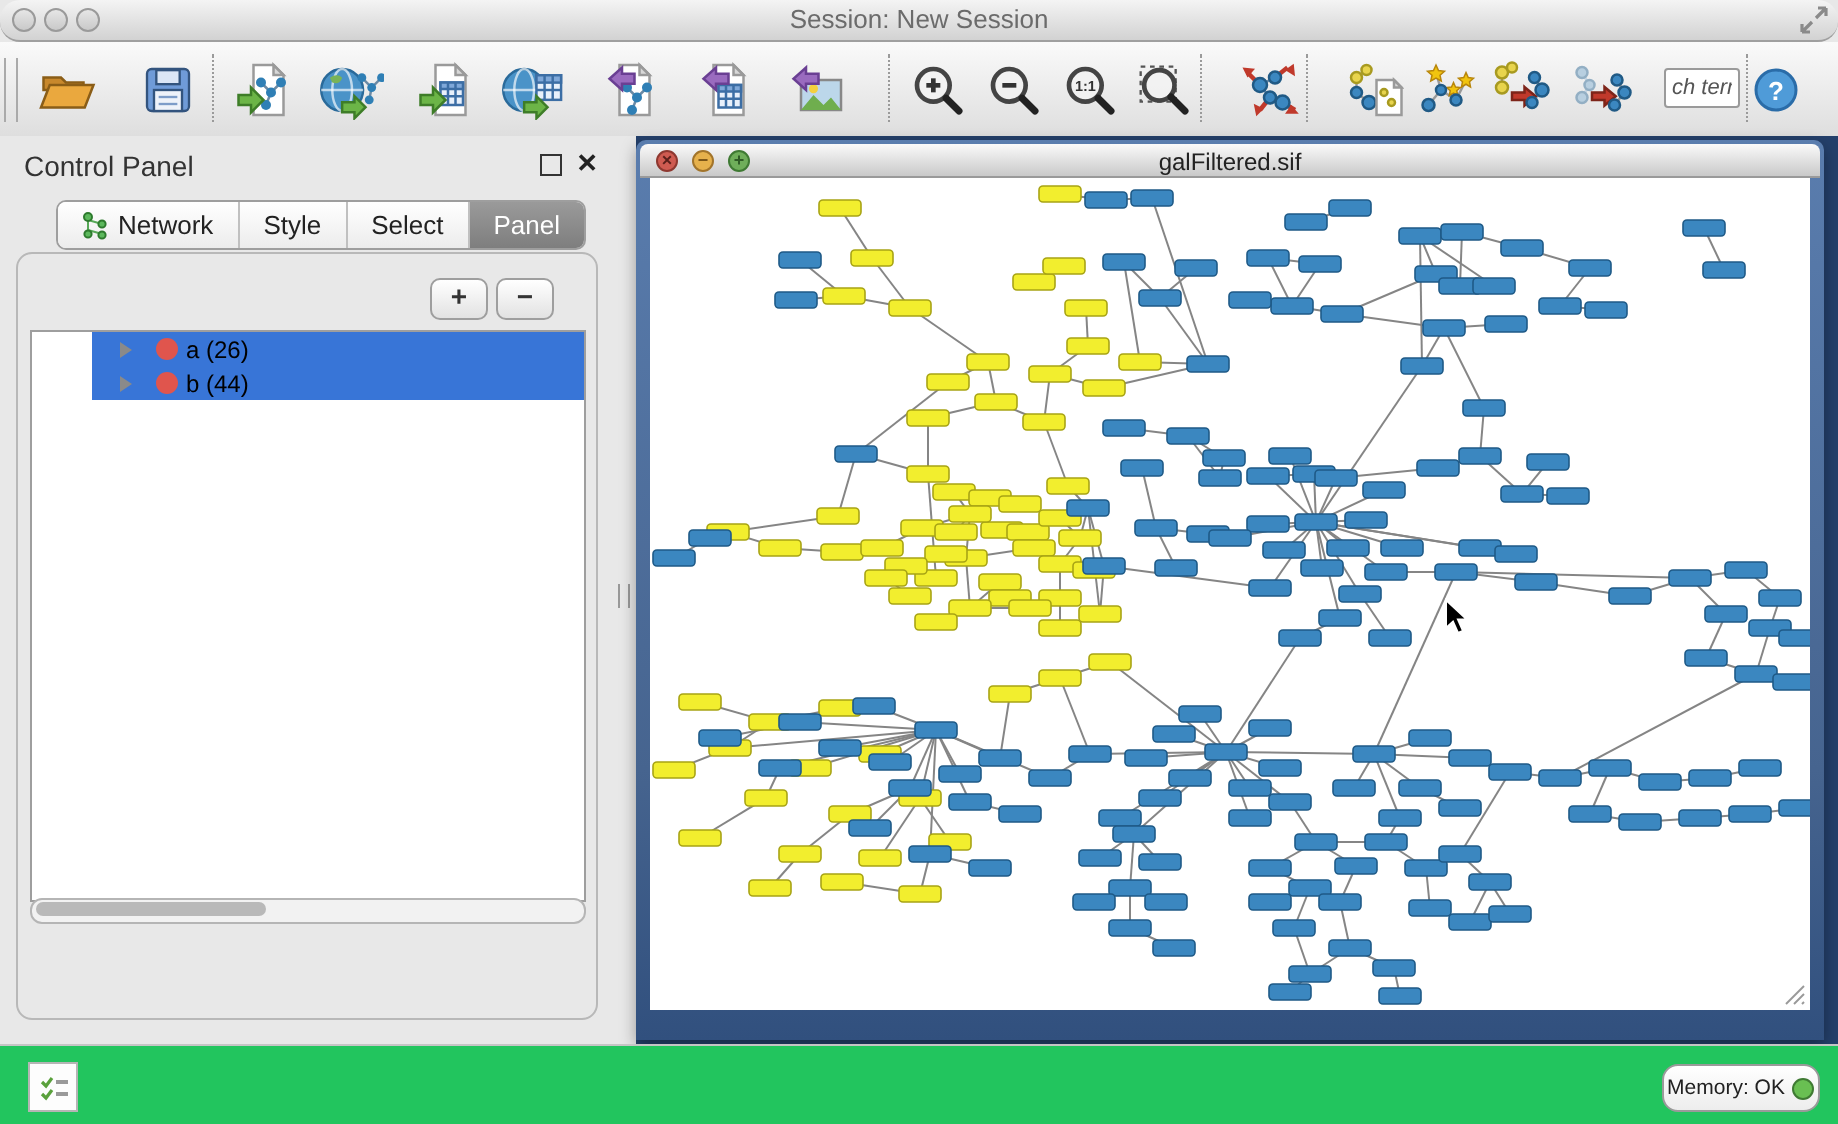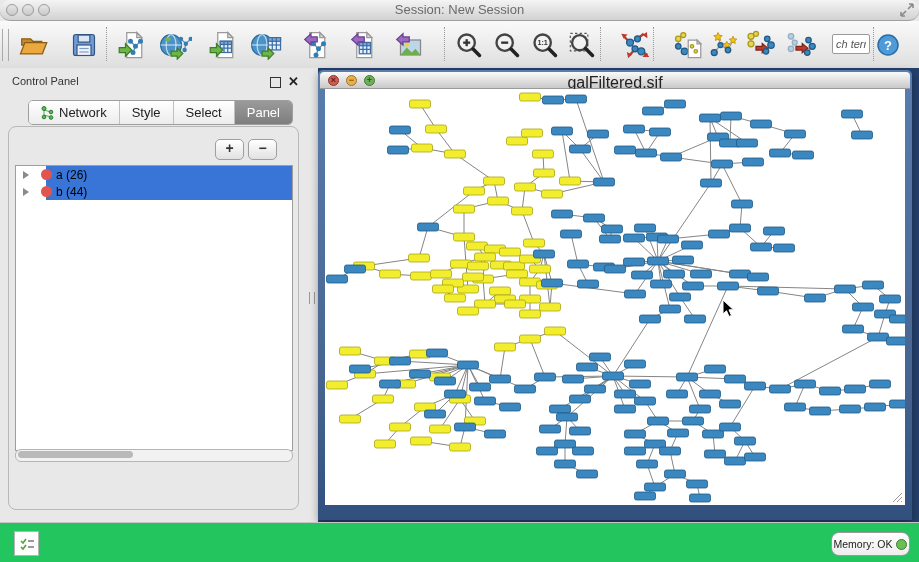--- a/index.html
+++ b/index.html
@@ -19,58 +19,58 @@
   .tb-grip{position:absolute;left:2px;top:8px;width:5px;height:32px;
     border-left:1px solid #aaa;border-right:1px solid #aaa;}
   .tbtn{position:absolute;top:6px;width:36px;height:36px;display:flex;align-items:center;justify-content:flex-end;}
   .tsep{position:absolute;top:6px;height:34px;border-left:1px dotted #9a9a9a;}
   .search-box{position:absolute;left:832px;top:13px;width:38px;height:20px;border:1px solid #9a9a9a;
     background:#fff;font-size:11px;font-style:italic;color:#555;padding:0 3px;box-sizing:border-box;border-radius:2px;}
   .search-box::placeholder{color:#555;font-style:italic;opacity:1;}
   
   .cpanel{position:absolute;left:0;top:68px;width:305px;height:454px;background:#e8e8e8;}
   .cp-header{position:absolute;left:0;top:0;width:100%;height:28px;}
-  .cp-title{position:absolute;left:12px;top:7px;font-size:11px;color:#333;}
+  .cp-title{position:absolute;left:12px;top:7px;font-size:14px;color:#333;}
   .cp-float{position:absolute;right:24px;top:9px;width:9px;height:9px;border:1.5px solid #333;}
   .cp-close{position:absolute;right:6px;top:6px;font-size:13px;font-weight:bold;color:#222;}
   .tabbar{position:absolute;left:28px;top:32px;height:23px;display:flex;
     border:1px solid #9e9e9e;border-radius:5px;overflow:hidden;background:#fff;}
   .tab{display:flex;align-items:center;justify-content:center;font-size:13px;color:#222;
     padding:0 12px;border-left:1px solid #c0c0c0;background:linear-gradient(#ffffff,#ececec);}
   .tab:first-child{border-left:none;}
   .tab.active{background:linear-gradient(#9a9a9a,#7e7e7e);color:#fff;}
   .groupbox{position:absolute;left:8px;top:58px;width:289px;height:382px;
     border:1px solid #b8b8b8;border-radius:8px;}
   .mini-btn{position:absolute;top:12px;width:27px;height:19px;border:1px solid #9e9e9e;border-radius:5px;
     background:linear-gradient(#ffffff,#e2e2e2);font-size:14px;font-weight:bold;color:#333;
     text-align:center;line-height:17px;}
   .setlist{position:absolute;left:6px;top:38px;width:276px;height:284px;background:#fff;
     border:1px solid #9e9e9e;overflow:hidden;}
-  .setrow{position:relative;height:17px;display:flex;align-items:center;}
+  .setrow{position:relative;height:17px;display:flex;align-items:center;padding-left:37px;}
   .setrow .hl{position:absolute;left:30px;right:0;top:0;bottom:0;background:#3875d7;}
   .setrow .tri{position:relative;margin-left:7px;width:0;height:0;z-index:1;
     border-left:6px solid #8a8a8a;border-top:4px solid transparent;border-bottom:4px solid transparent;}
   .setrow .dot{position:relative;margin-left:12px;width:11px;height:11px;border-radius:50%;z-index:1;}
   .setrow .lbl{position:relative;margin-left:4px;font-size:12px;color:#000;z-index:1;}
   .hscroll{position:absolute;left:6px;top:322px;width:276px;height:11px;background:#f2f2f2;
     border:1px solid #b5b5b5;border-radius:6px;}
   .hthumb{position:absolute;left:2px;top:1px;width:115px;height:7px;background:#b9b9b9;border-radius:4px;}
   .cp-btn{position:absolute;top:397px;height:30px;border:1px solid #a5a5a5;border-radius:6px;
     background:linear-gradient(#ffffff,#ececec);display:flex;align-items:center;justify-content:center;}
   
   .desktop{position:absolute;left:318px;top:68px;width:601px;height:454px;background:#24406b;}
   .divider{position:absolute;left:305px;top:68px;width:13px;height:454px;background:#e8e8e8;}
   .div-grip{position:absolute;left:4px;top:224px;width:4px;height:12px;
     border-left:1px solid #999;border-right:1px solid #999;}
   .frame{position:absolute;left:0px;top:2px;width:594px;height:450px;border-radius:5px 5px 0 0;
     background:linear-gradient(180deg,#5a7dae 0%,#46648f 70%,#31507e 100%);
     box-shadow:0 3px 8px rgba(0,0,0,.35);}
   .f-titlebar{position:absolute;left:2px;right:2px;top:2px;height:16px;border-radius:4px 4px 0 0;
     background:linear-gradient(#fafafa,#c9c9c9);border-bottom:1px solid #9a9a9a;}
-  .f-title{position:absolute;width:100%;text-align:center;top:2px;font-size:16px;color:#222;}
+  .f-title{position:absolute;width:100%;text-align:center;top:2px;font-size:12px;color:#222;}
   .fbtn{position:absolute;top:3px;width:11px;height:11px;border-radius:50%;box-sizing:border-box;
     font-size:9px;line-height:9px;text-align:center;color:rgba(0,0,0,.55);font-weight:bold;}
   .f-canvas{position:absolute;left:7px;top:19px;width:580px;height:416px;background:#fff;}
   .grip{position:absolute;right:2px;bottom:2px;}
   
   .statusbar{position:absolute;left:0;top:522px;width:919px;height:40px;background:#22c55e;
     border-top:1px solid #c5c5c5;}
   .task-btn{position:absolute;left:14px;top:8px;width:23px;height:23px;background:#fdfdfd;
     border:1px solid #b5b5b5;display:flex;align-items:center;justify-content:center;}
   .mem-btn{position:absolute;left:831px;top:9px;width:77px;height:22px;border:1px solid #9a9a9a;

